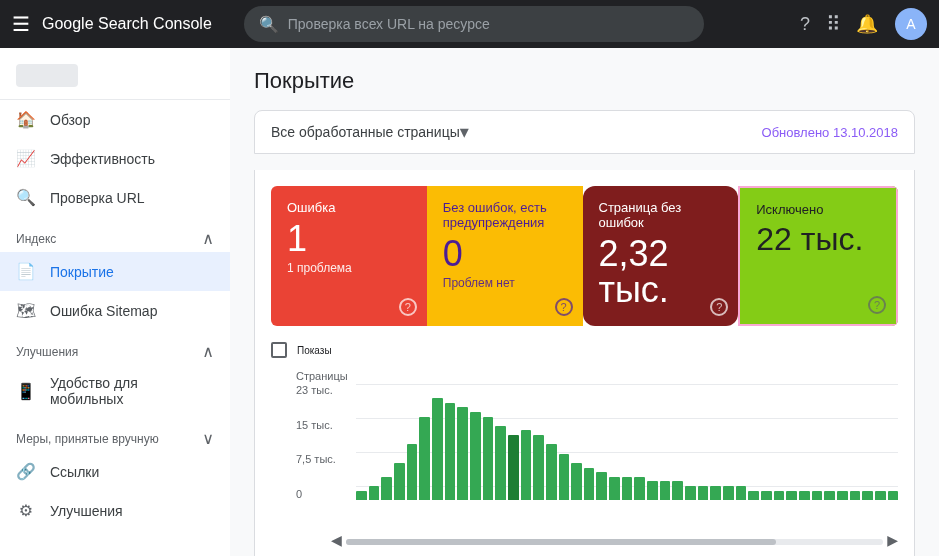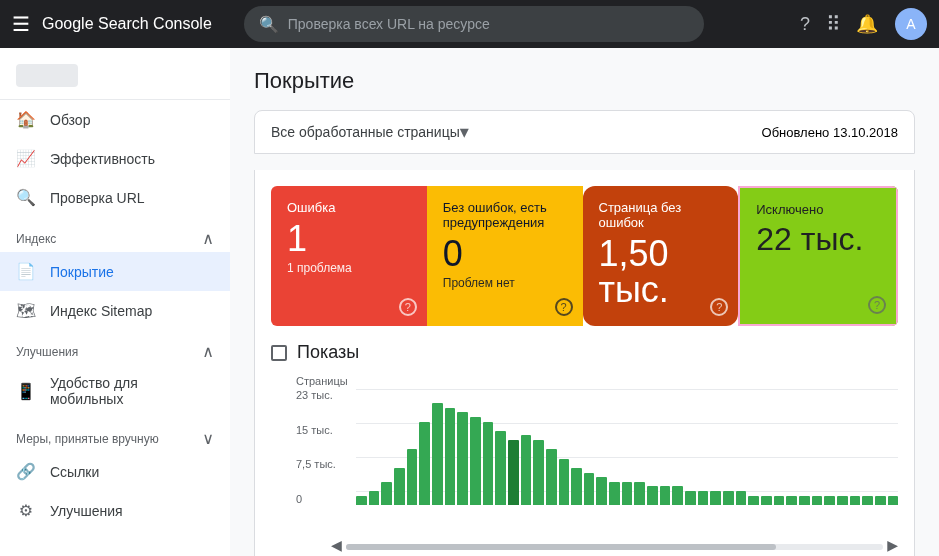--- a/index.html
+++ b/index.html
@@ -117,21 +117,21 @@
     }
     .filter-dropdown {
       display: flex;
       align-items: center;
       gap: 0;
       font-size: 14px;
       color: #3c4043;
       cursor: pointer;
     }
     .filter-dropdown-arrow { color: #5f6368; font-size: 18px; }
-    .updated-text { font-size: 13px; color: #000000; }
+    .updated-text { font-size: 13px; color: #8b5cf6; }
 
     
     .stats-section {
       background: #fff;
       border: 1px solid #dadce0;
       border-top: none;
       border-radius: 0 0 8px 8px;
       padding: 16px;
     }
     .stats-cards {
@@ -140,22 +140,22 @@
       margin-bottom: 16px;
       border-radius: 6px;
       overflow: hidden;
     }
     .stat-card {
       flex: 1;
       padding: 14px 16px;
       position: relative;
     }
     .stat-card.error { background: #ea4335; color: #fff; }
-    .stat-card.warning { background: #fbbc04; color: #0f172a; }
-    .stat-card.success { background: #c2410c; color: #fff; border-radius: 12px; }
+    .stat-card.warning { background: #fbbc04; color: #4c1d95; }
+    .stat-card.success { background: #7f1d1d; color: #fff; border-radius: 12px; }
     .stat-card.excluded { background: #84cc16; color: #202124; border: 2px solid #f9a8d4; }
     .stat-label { font-size: 13px; margin-bottom: 6px; }
     .stat-value { font-size: 36px; font-weight: 400; line-height: 1; margin-bottom: 4px; }
     .stat-sublabel { font-size: 12px; opacity: 0.9; }
     .stat-help {
       position: absolute;
       bottom: 10px;
       right: 10px;
       width: 18px;
       height: 18px;
@@ -176,21 +176,21 @@
       align-items: center;
       gap: 10px;
       margin-bottom: 12px;
     }
     .chart-checkbox {
       width: 16px; height: 16px;
       border: 2px solid #5f6368;
       border-radius: 2px;
       cursor: pointer;
     }
-    .chart-label { font-size: 18px; color: #202124; }
+    .chart-label { font-size: 10px; color: #202124; }
 
     .chart-area {
       position: relative;
       height: 160px;
       margin-left: 25px;
     }
     .chart-y-labels {
       position: absolute;
       left: 0;
       top: 0;
@@ -295,21 +295,21 @@
     <div class="sidebar-section-label">
       <span>Индекс</span>
       <span class="sidebar-section-arrow">∧</span>
     </div>
     <div class="sidebar-nav-item active">
       <span class="sidebar-nav-icon">📄</span>
       <span>Покрытие</span>
     </div>
     <div class="sidebar-nav-item">
       <span class="sidebar-nav-icon">🗺</span>
-      <span>Индекс Sitemap</span>
+      <span>Ошибка Sitemap</span>
     </div>
 
     <div class="sidebar-section-label">
       <span>Улучшения</span>
       <span class="sidebar-section-arrow">∧</span>
     </div>
     <div class="sidebar-nav-item">
       <span class="sidebar-nav-icon">📱</span>
       <span>Удобство для мобильных</span>
     </div>
@@ -352,21 +352,21 @@
           <div class="stat-help">?</div>
         </div>
         <div class="stat-card warning">
           <div class="stat-label">Без ошибок, есть предупреждения</div>
           <div class="stat-value">0</div>
           <div class="stat-sublabel">Проблем нет</div>
           <div class="stat-help">?</div>
         </div>
         <div class="stat-card success">
           <div class="stat-label">Страница без ошибок</div>
-          <div class="stat-value">1,50 тыс.</div>
+          <div class="stat-value">2,32 тыс.</div>
           <div class="stat-help">?</div>
         </div>
         <div class="stat-card excluded">
           <div class="stat-label">Исключено</div>
           <div class="stat-value">22 тыс.</div>
           <div class="stat-help" style="color:#5f6368">?</div>
         </div>
       </div>
 
       <div class="chart-header">

